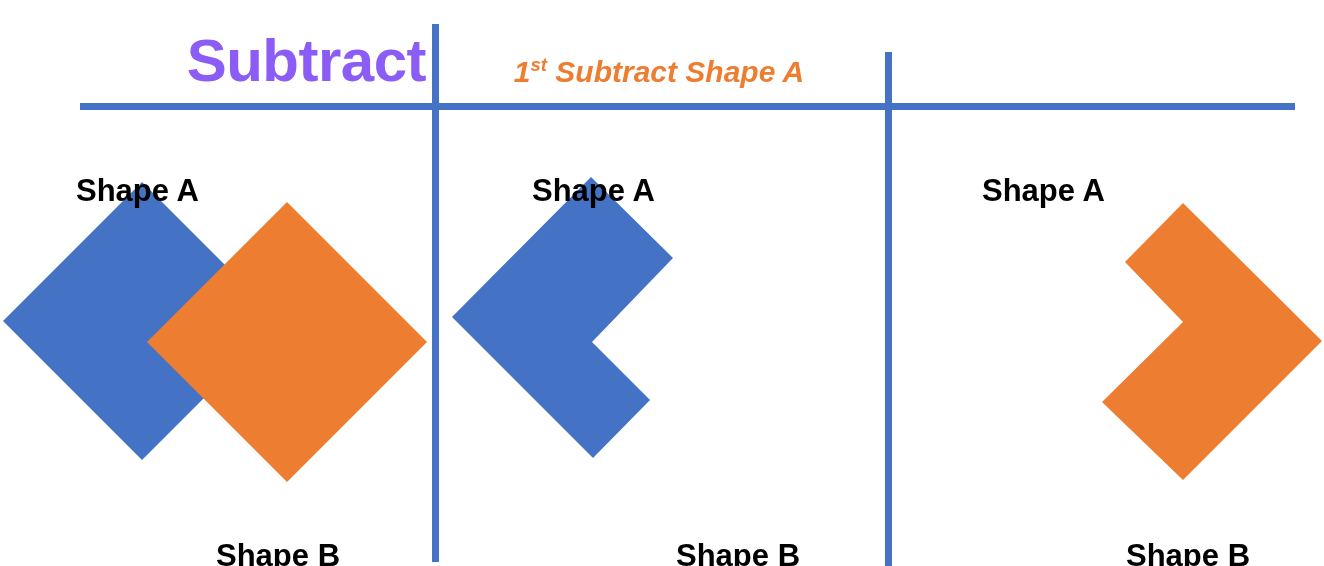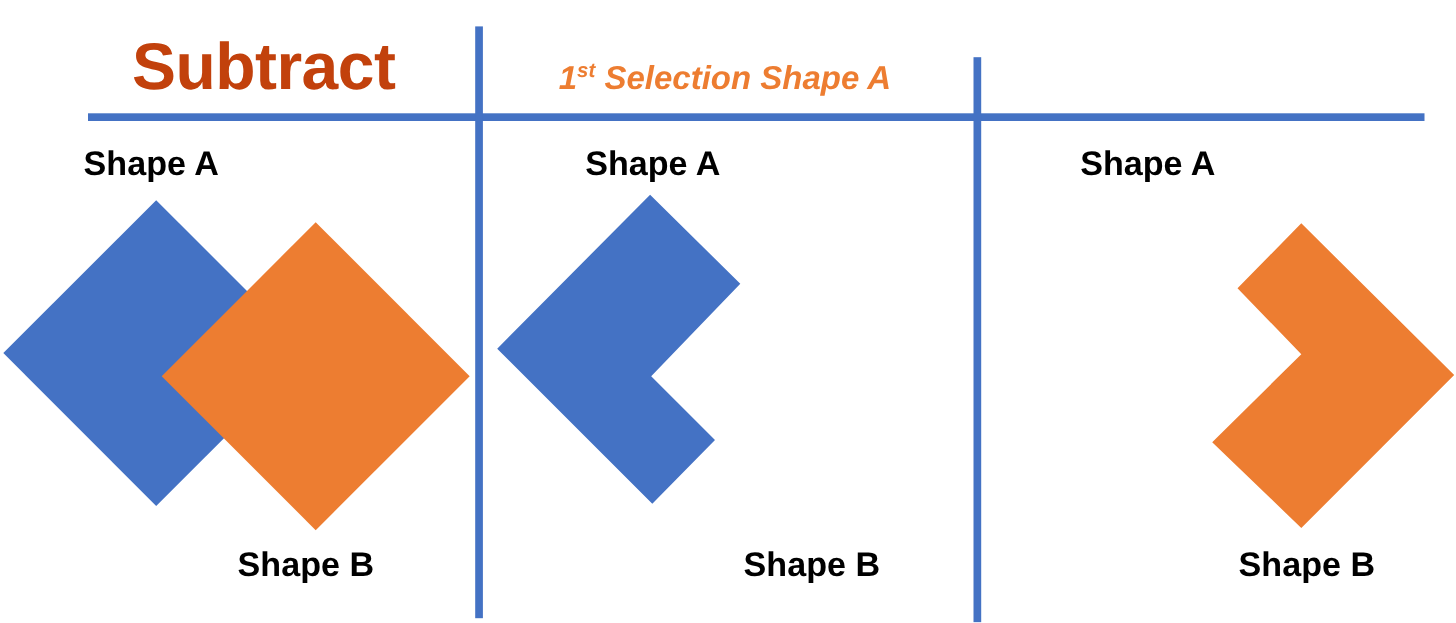--- a/index.html
+++ b/index.html
@@ -35,22 +35,22 @@
   }
   #v-rule-1 { left: 432px; top: 24px;  height: 538px; }
   #v-rule-2 { left: 885px; top: 52px;  height: 514px; }
 
   
   .title-main {
     position: absolute;
     left: 120px;
     top: 26px;
     width: 306px;
-    text-align: left;
-    color: #c2410c;
+    text-align: right;
+    color: #8b5cf6;
     font-weight: bold;
     font-size: 60px;
     line-height: 70px;
     letter-spacing: -0.5px;
     white-space: nowrap;
   }
   .title-col {
     position: absolute;
     top: 52px;
     text-align: center;
@@ -70,20 +70,21 @@
   }
 
   
   .shape-label {
     position: absolute;
     color: #000000;
     font-weight: bold;
     font-size: 31px;
     line-height: 36px;
     white-space: nowrap;
+    margin-top: 42px;
   }
   #label-a-1 { left: 76px;  top: 131px; }
   #label-b-1 { left: 216px; top: 496px; }
   #label-a-2 { left: 532px; top: 131px; }
   #label-b-2 { left: 676px; top: 496px; }
   #label-a-3 { left: 982px; top: 131px; }
   #label-b-3 { left: 1126px; top: 496px; }
 
   
   .art {
@@ -109,21 +110,21 @@
 
     <polygon points="1183,203 1322,341 1183,480 1102,402 1183,322 1125,262" fill="#ED7D31"></polygon>
   </svg>
 
   <div class="h-rule" style="left: 80px; top: 103px; width: 1215px; height: 7px; background: rgb(68, 114, 196);"></div>
   <div class="v-rule" id="v-rule-1" style="left: 432px; top: 24px; width: 7px; height: 538px; background: rgb(68, 114, 196);"></div>
   <div class="v-rule" id="v-rule-2" style="left: 885px; top: 52px; width: 7px; height: 514px; background: rgb(68, 114, 196);"></div>
 
   <div class="title-main">Subtract</div>
 
-  <div class="title-col" id="title-col-2"><span>1</span><sup>st</sup><span> Selection Shape A</span></div>
+  <div class="title-col" id="title-col-2"><span>1</span><sup>st</sup><span> Subtract Shape A</span></div>
 
 
   <div class="shape-label" id="label-a-1">Shape A</div>
   <div class="shape-label" id="label-b-1">Shape B</div>
 
   <div class="shape-label" id="label-a-2">Shape A</div>
   <div class="shape-label" id="label-b-2">Shape B</div>
 
   <div class="shape-label" id="label-a-3">Shape A</div>
   <div class="shape-label" id="label-b-3">Shape B</div>

